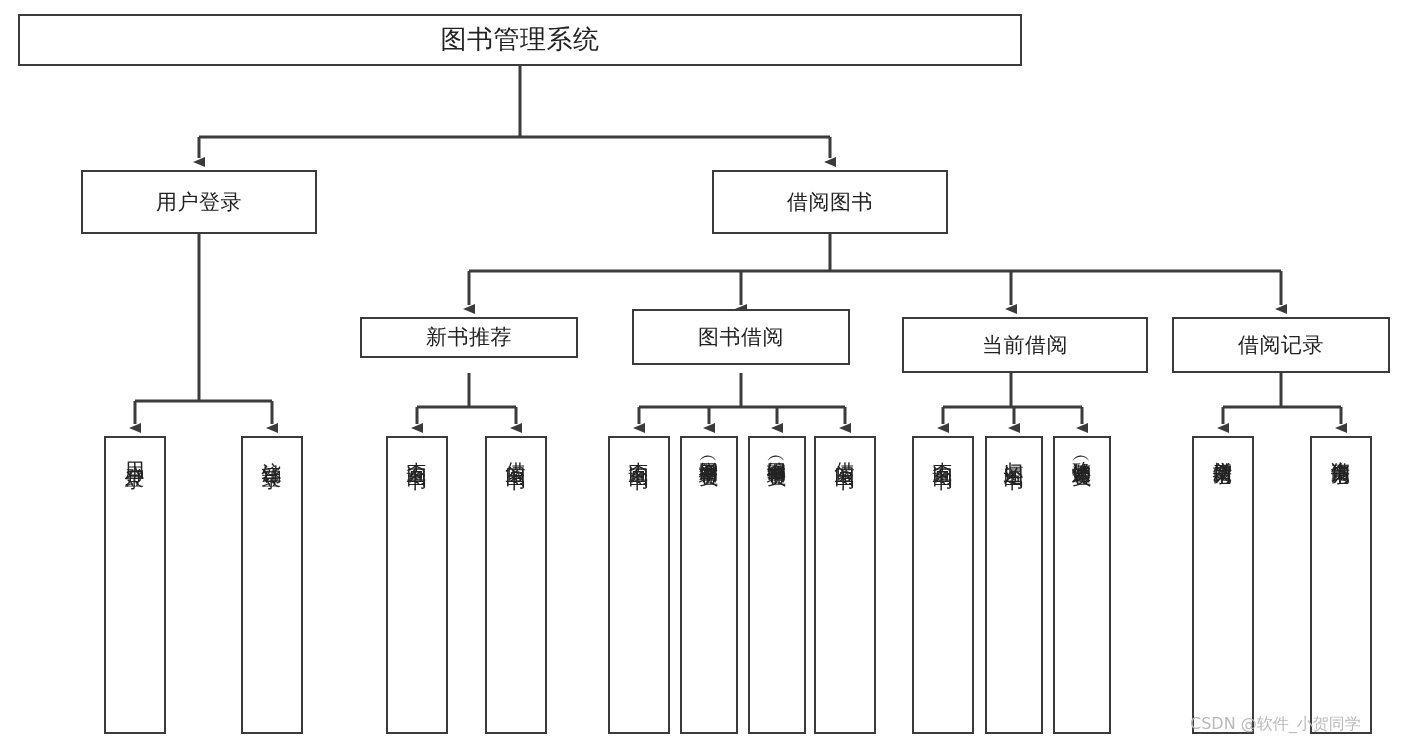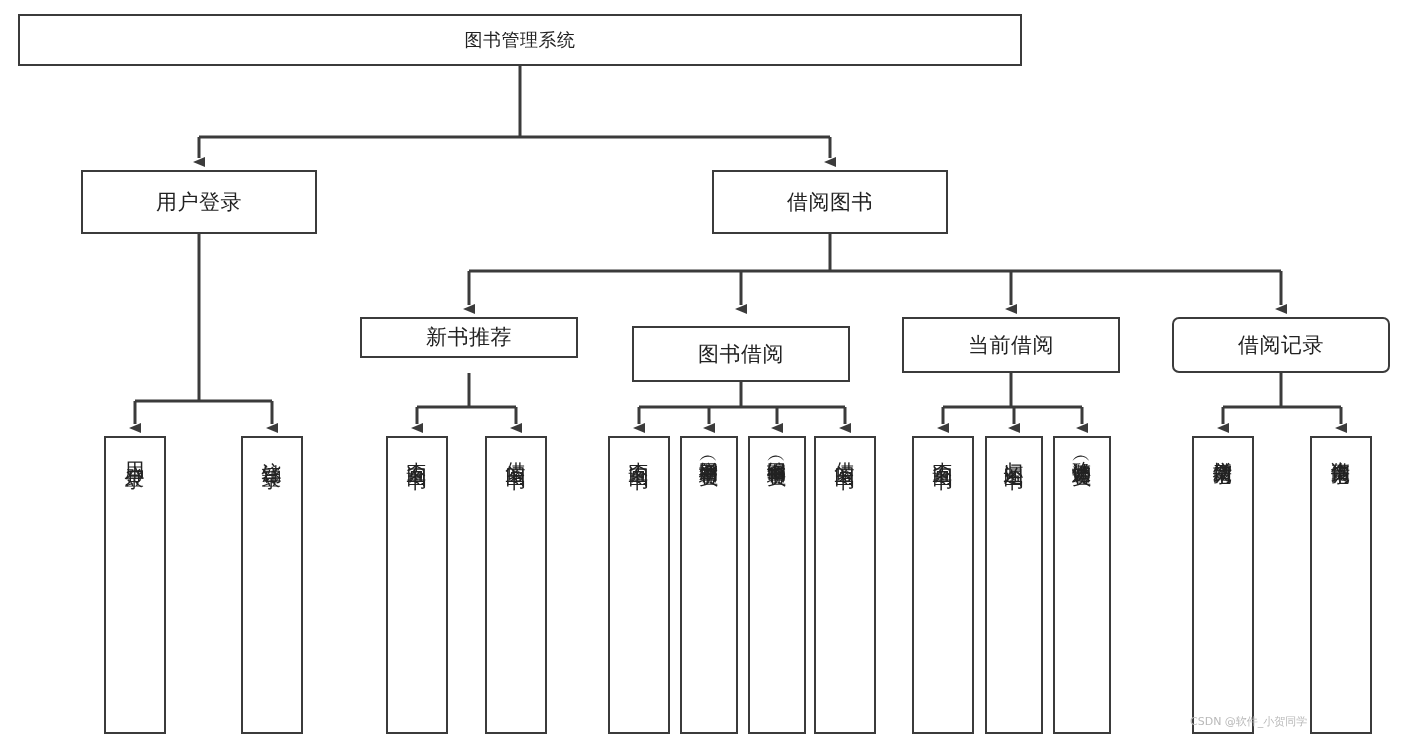--- a/index.html
+++ b/index.html
@@ -37,21 +37,21 @@
     justify-content: center;
     z-index: 3;
   }
   .node-label {
     font-size: 21px;
     line-height: 1.15;
     color: #222222;
     letter-spacing: 0.5px;
     white-space: nowrap;
   }
-  .node.root .node-label { font-size: 18px; text-align: right; }
+  .node.root .node-label { font-size: 26px; text-align: right; }
   .node.leaf {
     align-items: flex-start;
     justify-content: center;
     padding-top: 8px;
   }
   .node.leaf .node-label {
     writing-mode: vertical-rl;
     text-orientation: upright;
     white-space: nowrap;
     font-size: 20px;
@@ -59,21 +59,21 @@
     line-height: 1;
   }
   .node.leaf.tall-text .node-label {
     font-size: 19px;
     letter-spacing: 1px;
   }
   #watermark {
     position: absolute;
     left: 1190px;
     top: 714px;
-    font-size: 11px;
+    font-size: 16px;
     color: #b9b9b9;
     white-space: nowrap;
     z-index: 5;
     font-family: "DejaVu Sans", "Liberation Sans", sans-serif;
   }
 </style>
 </head>
 <body>
 
 <div id="canvas">
@@ -127,27 +127,27 @@
       </div>
       <div class="node" style="left: 81px; top: 170px; width: 236px; height: 64px;">
         <span class="node-label">用户登录</span>
       </div>
       <div class="node" style="left: 712px; top: 170px; width: 236px; height: 64px;">
         <span class="node-label">借阅图书</span>
       </div>
       <div class="node" style="left: 360px; top: 317px; width: 218px; height: 41px;">
         <span class="node-label">新书推荐</span>
       </div>
-      <div class="node" style="left: 632px; top: 326px; width: 218px; height: 56px;">
+      <div class="node" style="left: 632px; top: 309px; width: 218px; height: 56px;">
         <span class="node-label">图书借阅</span>
       </div>
-      <div class="node" style="left: 902px; top: 317px; width: 218px; height: 56px;">
+      <div class="node" style="left: 902px; top: 317px; width: 246px; height: 56px;">
         <span class="node-label">当前借阅</span>
       </div>
-      <div class="node" style="left: 1172px; top: 317px; width: 218px; height: 56px; border-radius: 7px;">
+      <div class="node" style="left: 1172px; top: 317px; width: 218px; height: 56px;">
         <span class="node-label">借阅记录</span>
       </div>
       <div class="node leaf" style="left: 104px; top: 436px; width: 62px; height: 298px;">
         <span class="node-label">用户登录</span>
       </div>
       <div class="node leaf" style="left: 241px; top: 436px; width: 62px; height: 298px;">
         <span class="node-label">注销登录</span>
       </div>
       <div class="node leaf" style="left: 386px; top: 436px; width: 62px; height: 298px;">
         <span class="node-label">查询图书</span>

